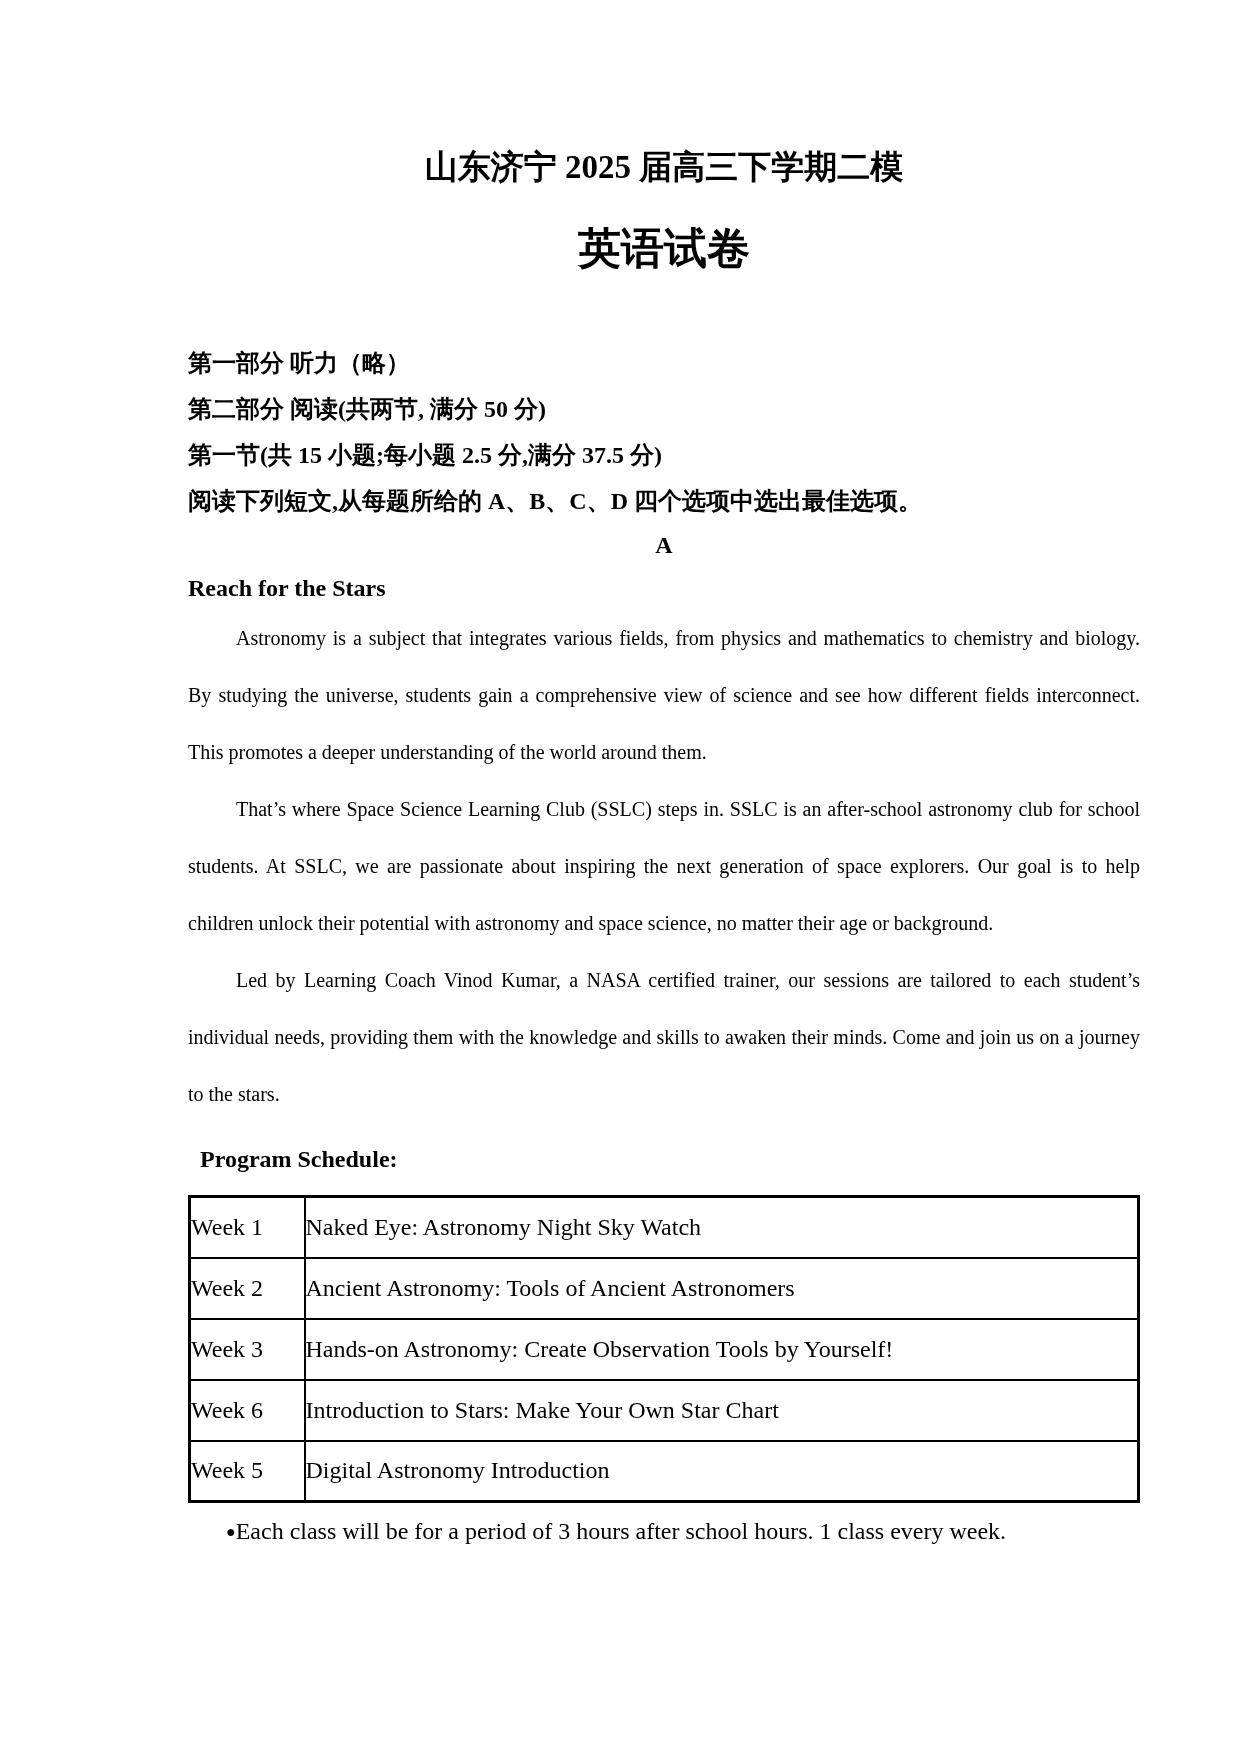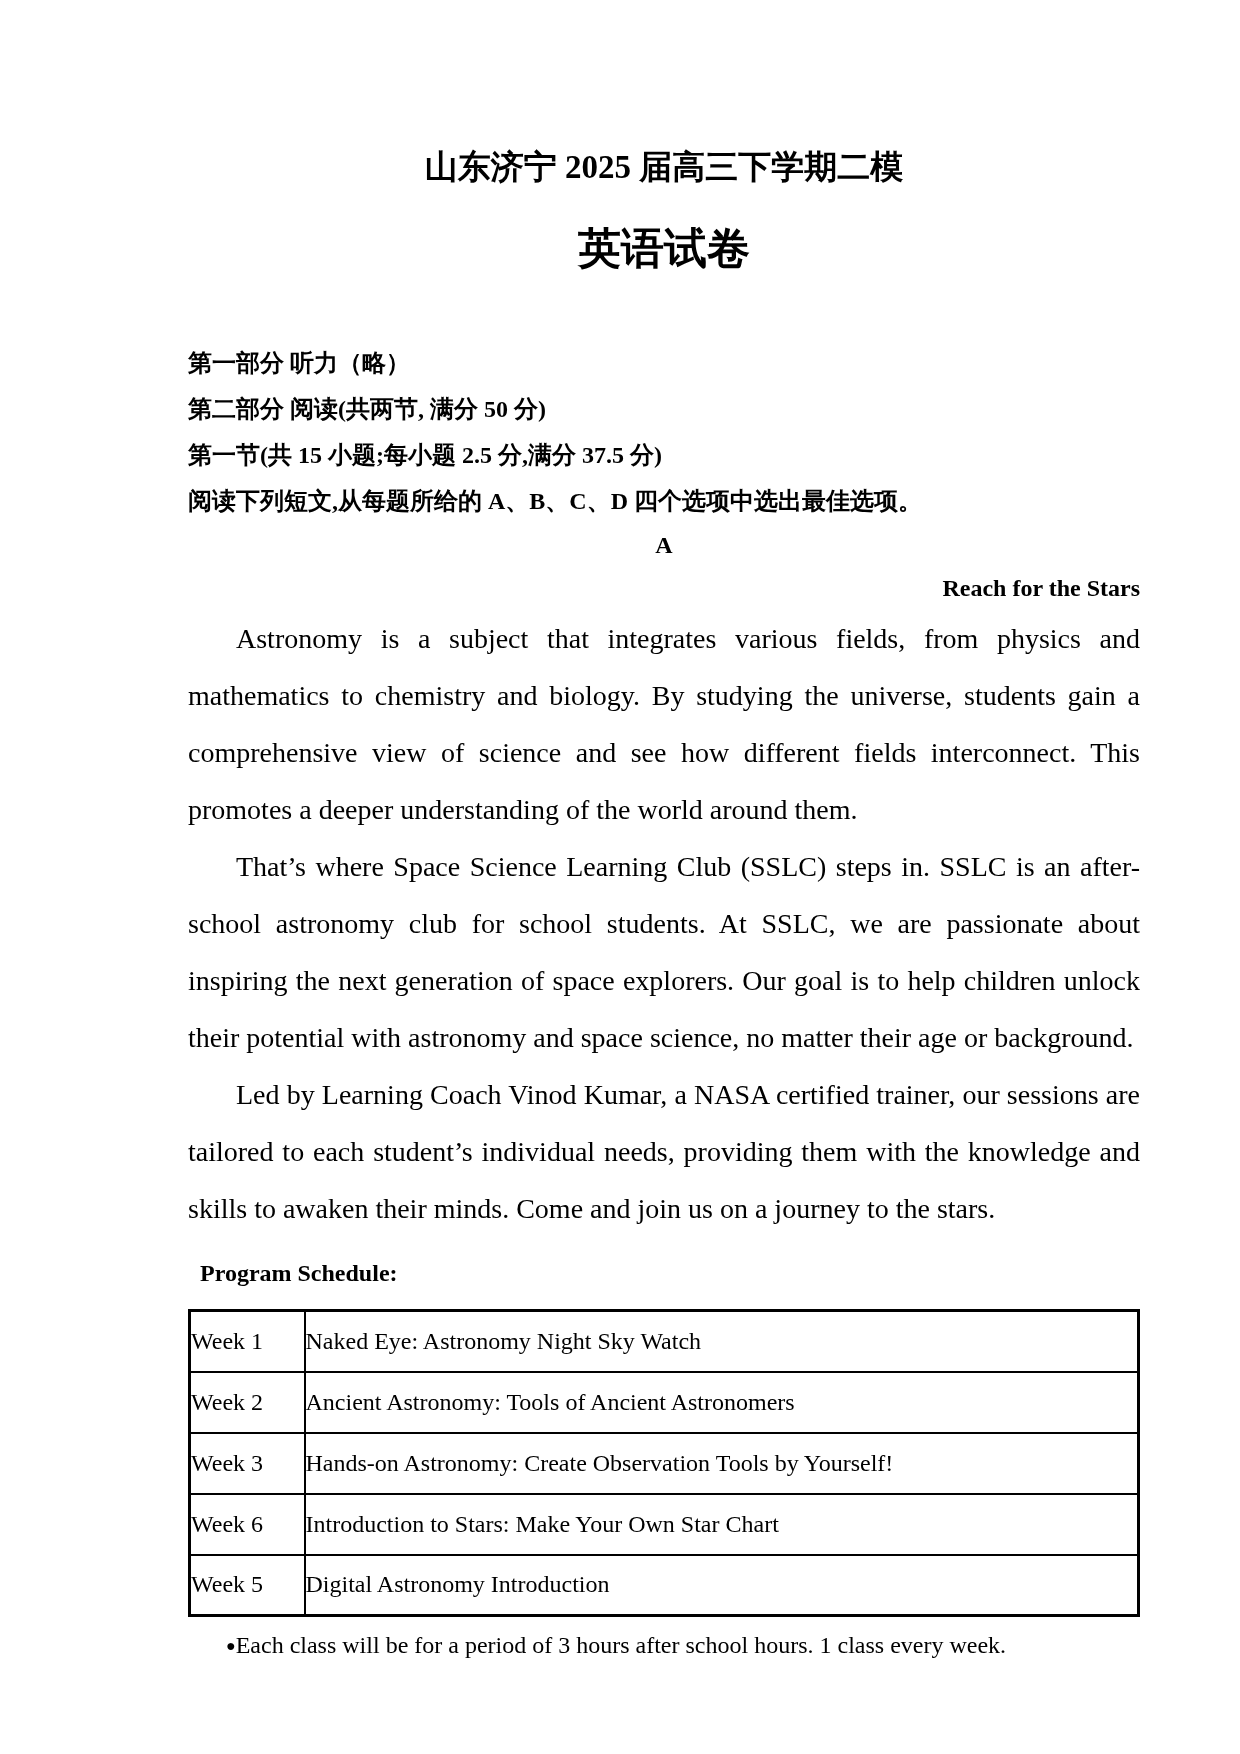--- a/index.html
+++ b/index.html
@@ -44,26 +44,26 @@
   .passage-label {
     font-size: 24px;
     font-weight: bold;
     text-align: center;
     margin: 0;
     line-height: 42px;
   }
   .passage-title {
     font-size: 24px;
     font-weight: bold;
-    text-align: right;
+    text-align: left;
     margin: 0;
     line-height: 44px;
   }
   .para {
-    font-size: 28px;
+    font-size: 20px;
     line-height: 57px;
     text-align: justify;
     text-indent: 48px;
     margin: 0;
   }
   .schedule-heading {
     font-size: 24px;
     font-weight: bold;
     margin: 12px;
     line-height: 48px;

